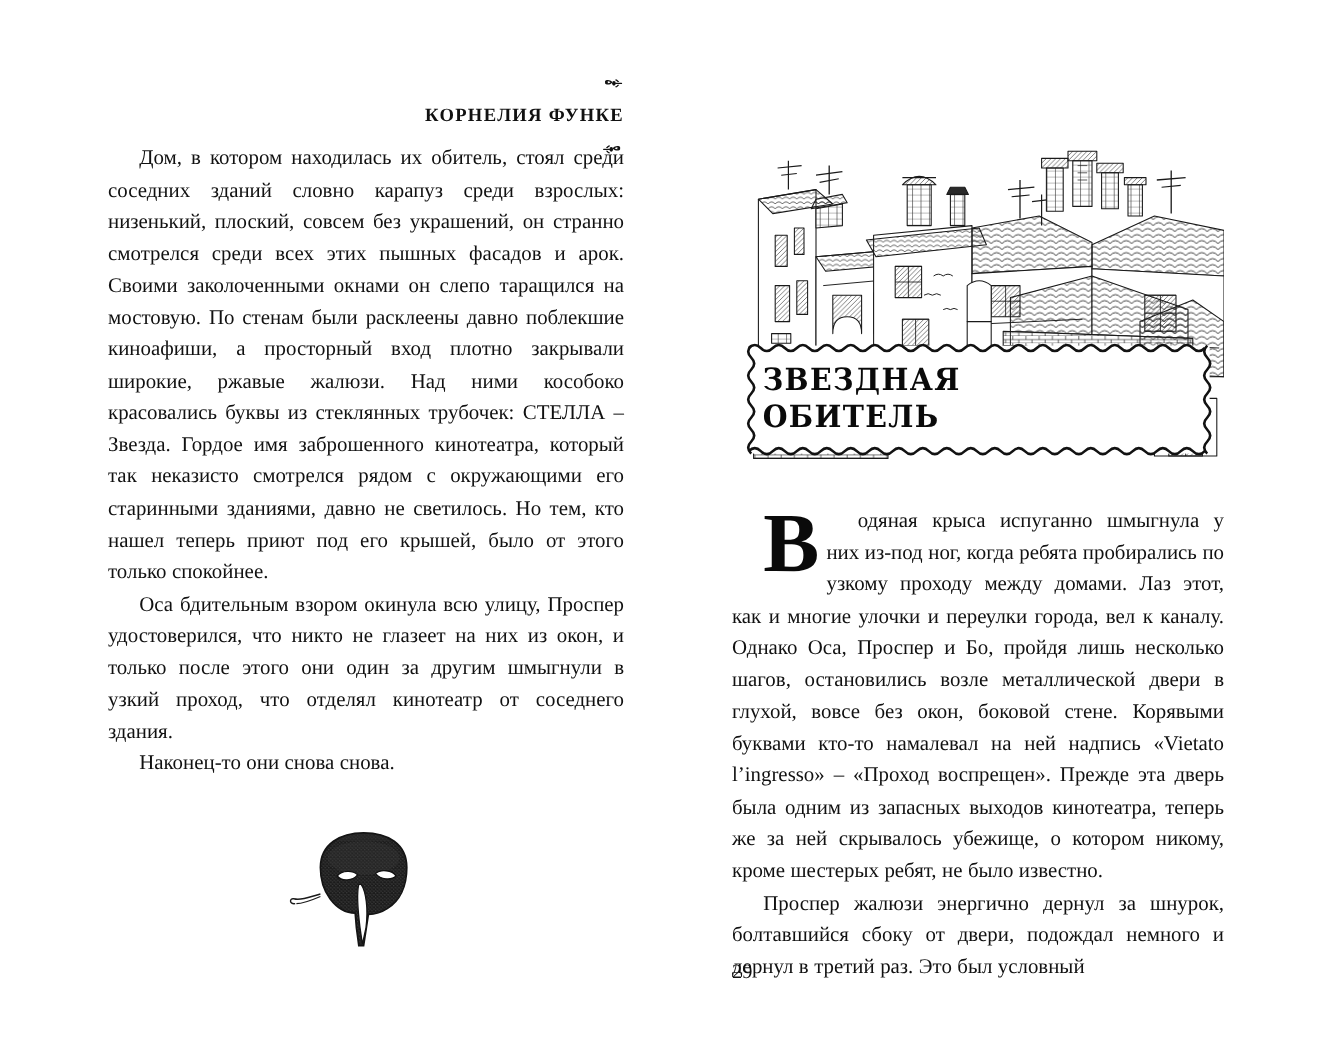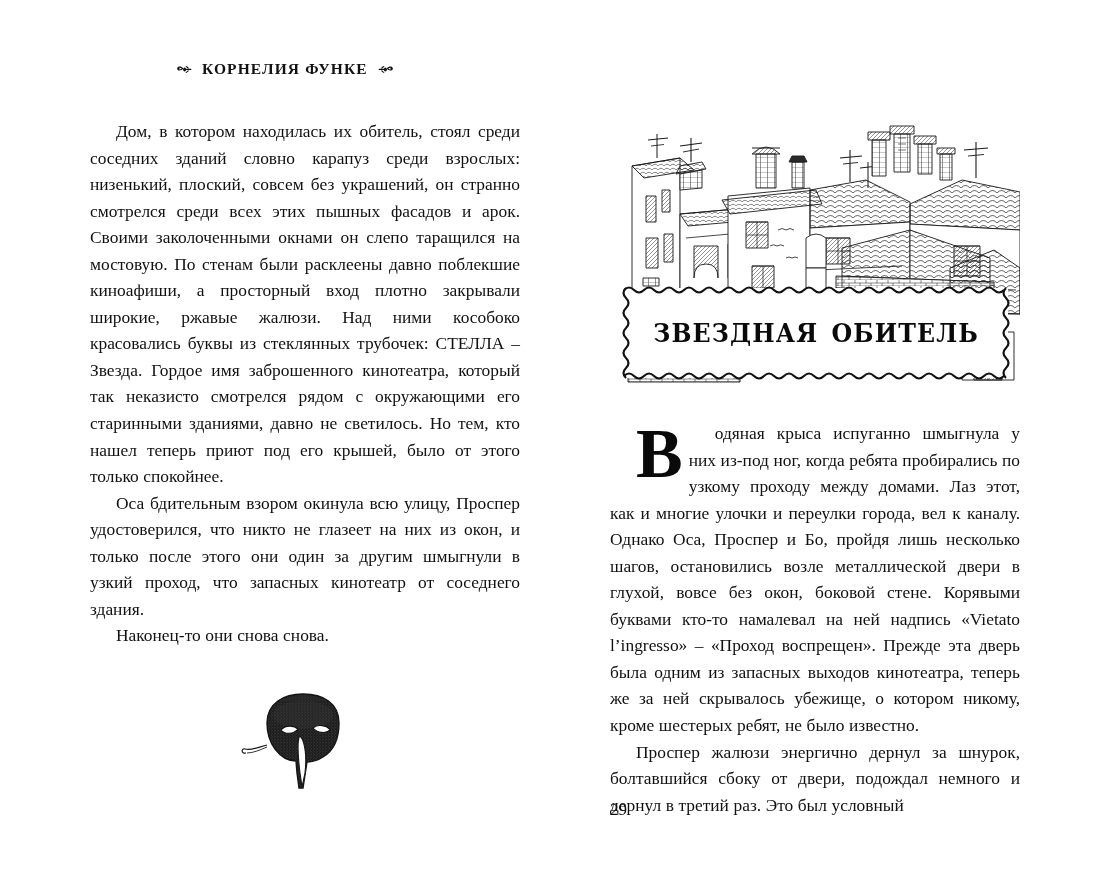--- a/index.html
+++ b/index.html
@@ -33,25 +33,26 @@
   .col-right {
     position: absolute;
     left: 610px;
     top: 118px;
     width: 410px;
   }
 
   
   .running-head {
     display: flex;
-    align-items: flex-start;
+    align-items: flex-end;
     gap: 9px;
     height: 26px;
     margin-left: 84px;
     margin-bottom: 32px;
+    flex-direction: column;
   }
   .running-head .rh-text {
     font-family: "Liberation Serif", "DejaVu Serif", serif;
     font-size: 15.5px;
     font-weight: bold;
     letter-spacing: 1.1px;
     color: #111;
     white-space: nowrap;
   }
   .fleuron {
@@ -105,22 +106,21 @@
   }
   .title-plate svg.plate-border {
     position: absolute;
     left: 0; top: 0;
     width: 388px; height: 94px;
   }
   .title-plate .title-inner {
     position: absolute;
     left: 0; right: 0; top: 0; bottom: 0;
     display: flex;
-    flex-direction: row;
-    align-items: center;
+    flex-direction: column;
     justify-content: center;
     gap: 2px;
   }
   .chapter-title-line {
     font-family: "DejaVu Serif", "Liberation Serif", serif;
     font-weight: bold;
     font-size: 25.5px;
     letter-spacing: 1.2px;
     line-height: 1.12;
     color: #0a0a0a;
@@ -182,21 +182,21 @@
           <ellipse cx="13.4" cy="11.95" rx="1.9" ry="2.5"></ellipse>
           <rect x="14.8" y="11.2" width="7.2" height="1.5" rx="0.6"></rect>
           <path d="M15.6 7.6c1.6.8 2.8 1.9 3.4 3.0h-1.7c-.6-.9-1.6-1.7-2.8-2.2z"></path>
           <path d="M15.6 16.3c1.6-.8 2.8-1.9 3.4-3.0h-1.7c-.6.9-1.6 1.7-2.8 2.2z"></path>
         </g>
       </svg>
     </div>
 
     <div class="body-text">
       <p>Дом, в котором находилась их обитель, стоял среди соседних зданий словно карапуз среди взрослых: низенький, плоский, совсем без украшений, он странно смотрелся среди всех этих пышных фасадов и арок. Своими заколоченными окнами он слепо таращился на мостовую. По стенам были расклеены давно поблекшие киноафиши, а просторный вход плотно закрывали широкие, ржавые жалюзи. Над ними кособоко красовались буквы из стеклянных трубочек: СТЕЛЛА – Звезда. Гордое имя заброшенного кинотеатра, который так неказисто смотрелся рядом с окружающими его старинными зданиями, давно не светилось. Но тем, кто нашел теперь приют под его крышей, было от этого только спокойнее.</p>
-      <p>Оса бдительным взором окинула всю улицу, Проспер удостоверился, что никто не глазеет на них из окон, и только после этого они один за другим шмыгнули в узкий проход, что запасных кинотеатр от соседнего здания.</p>
+      <p>Оса бдительным взором окинула всю улицу, Проспер удостоверился, что никто не глазеет на них из окон, и только после этого они один за другим шмыгнули в узкий проход, что отделял кинотеатр от соседнего здания.</p>
       <p>Наконец-то они снова снова.</p>
     </div>
 
     <svg class="mask-vignette" viewBox="0 0 132 110">
       <defs>
         <pattern id="grain" width="3" height="3" patternUnits="userSpaceOnUse">
           <rect width="3" height="3" fill="#1b1b1b"></rect>
           <circle cx="0.7" cy="0.7" r="0.45" fill="#5a5a5a"></circle>
           <circle cx="2.1" cy="2.0" r="0.38" fill="#737373"></circle>
           <circle cx="2.4" cy="0.5" r="0.3" fill="#474747"></circle>

